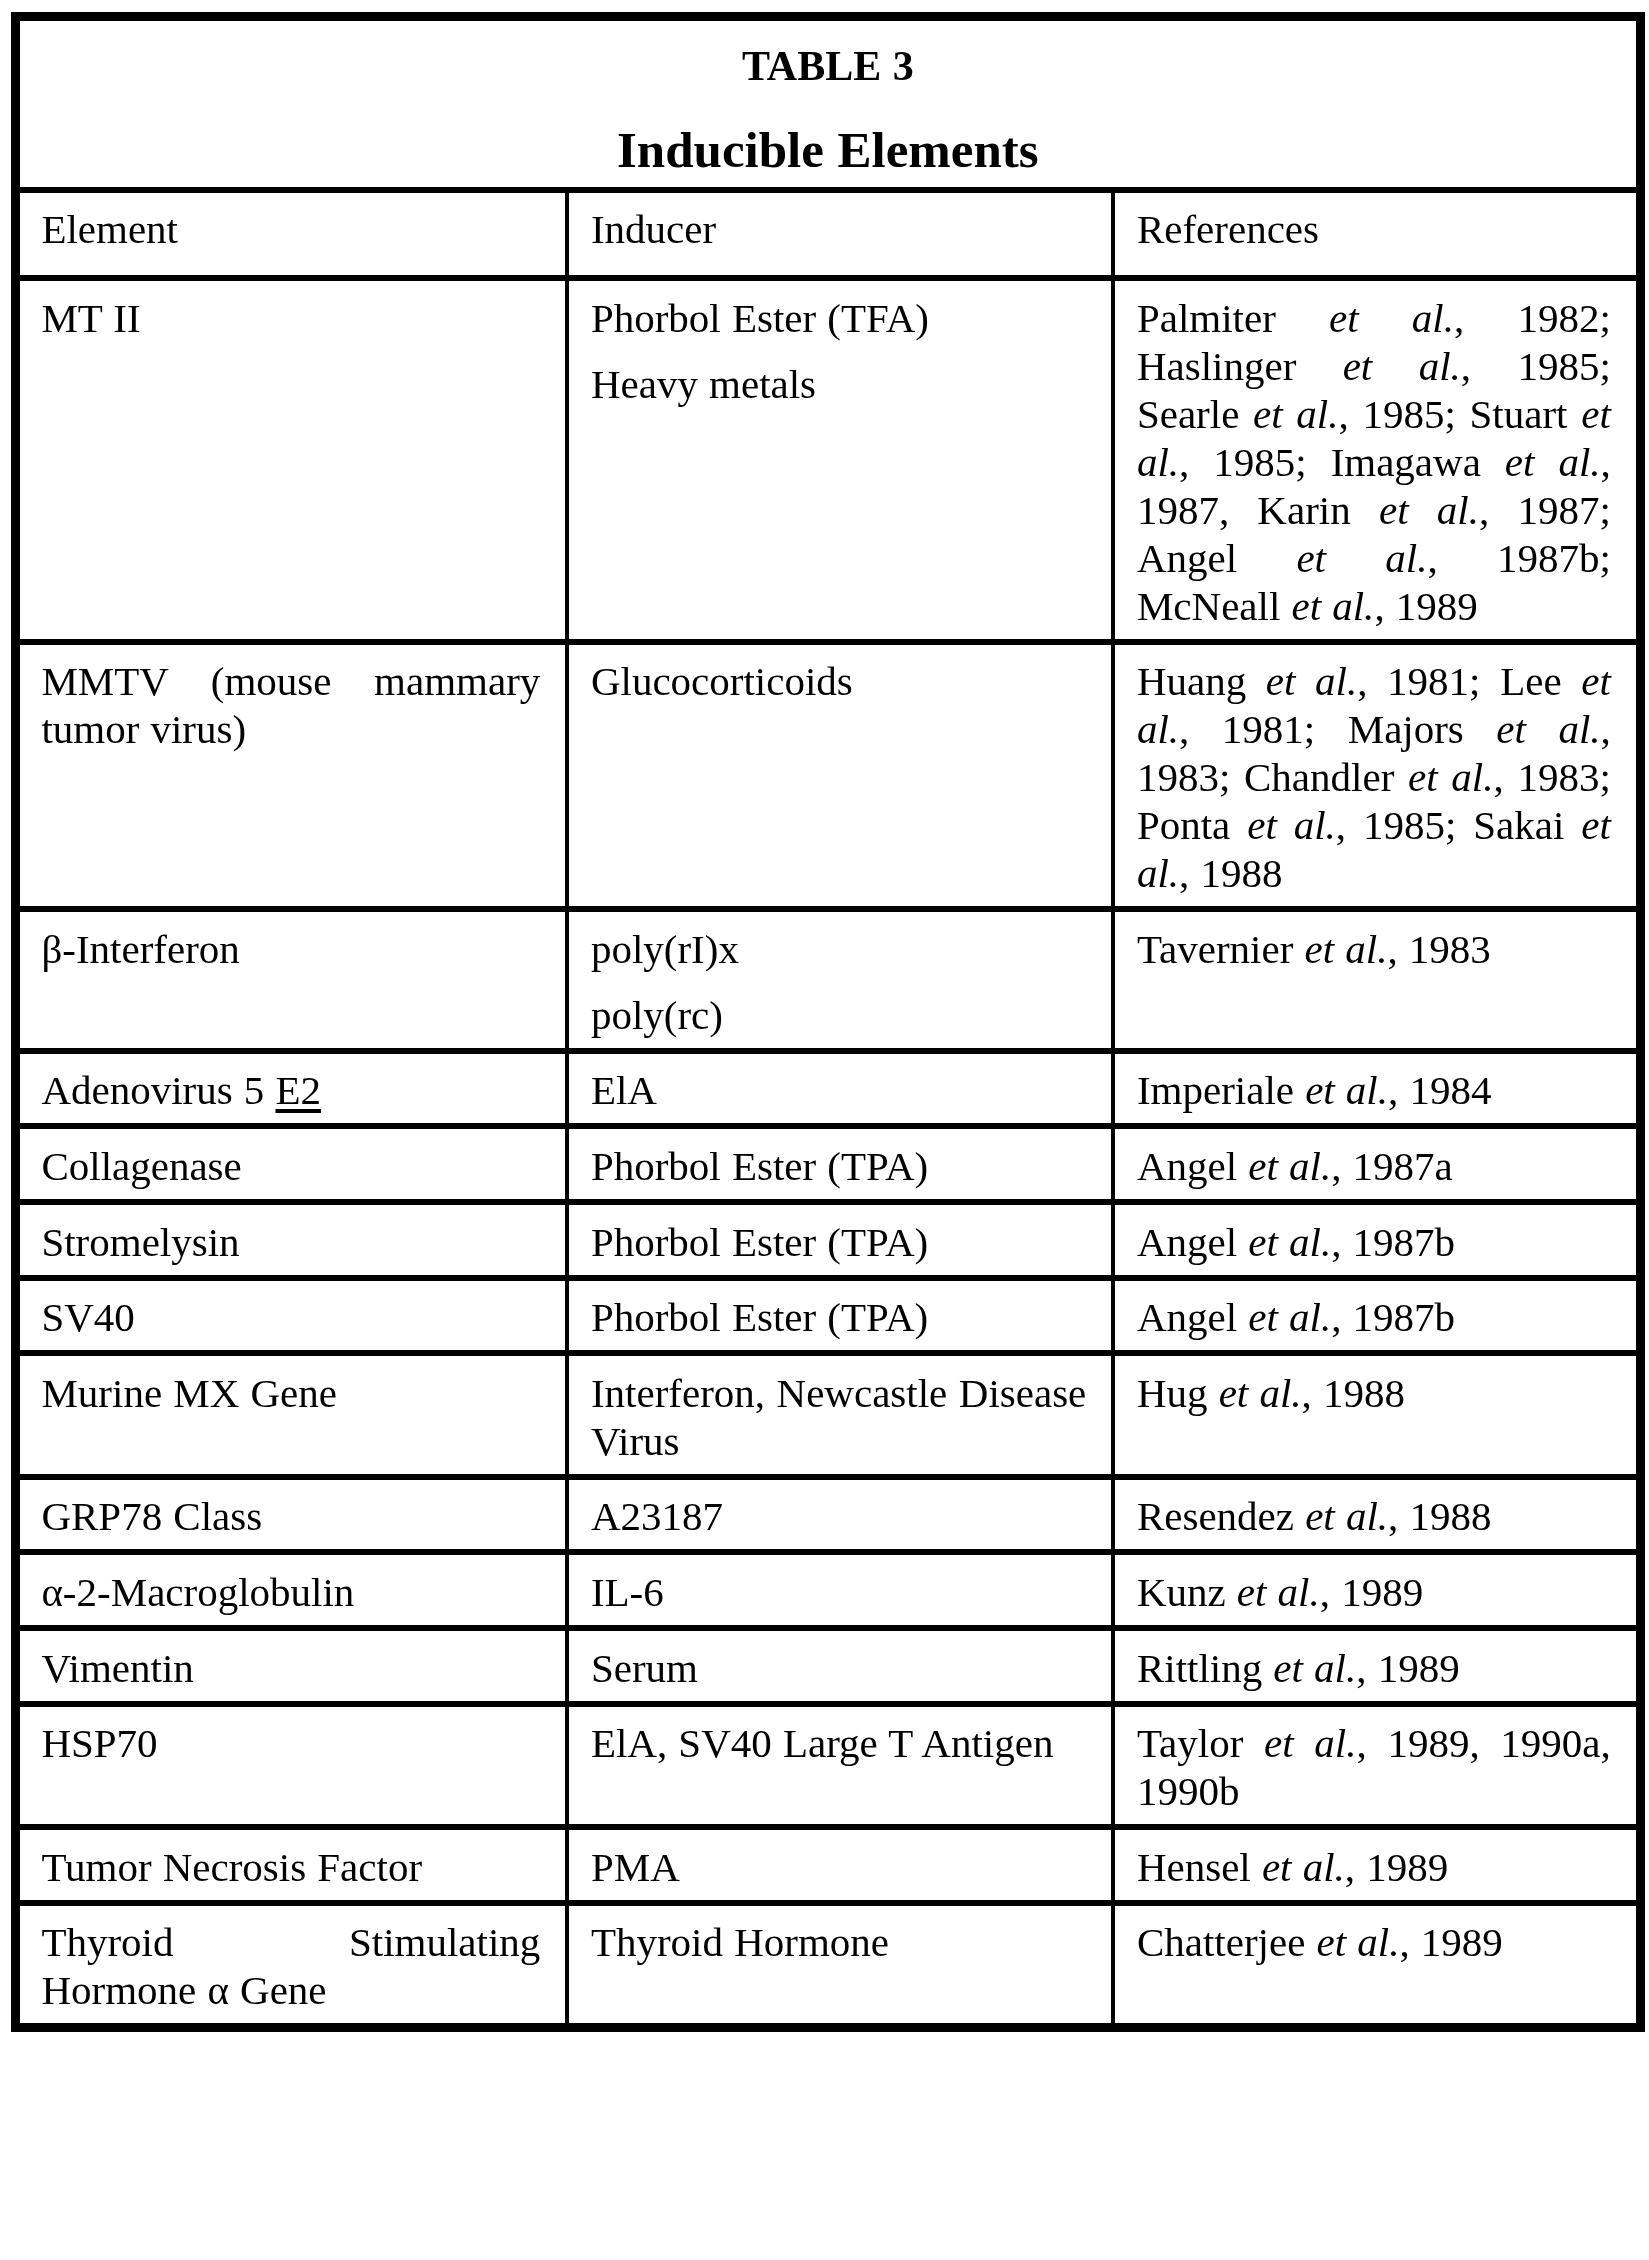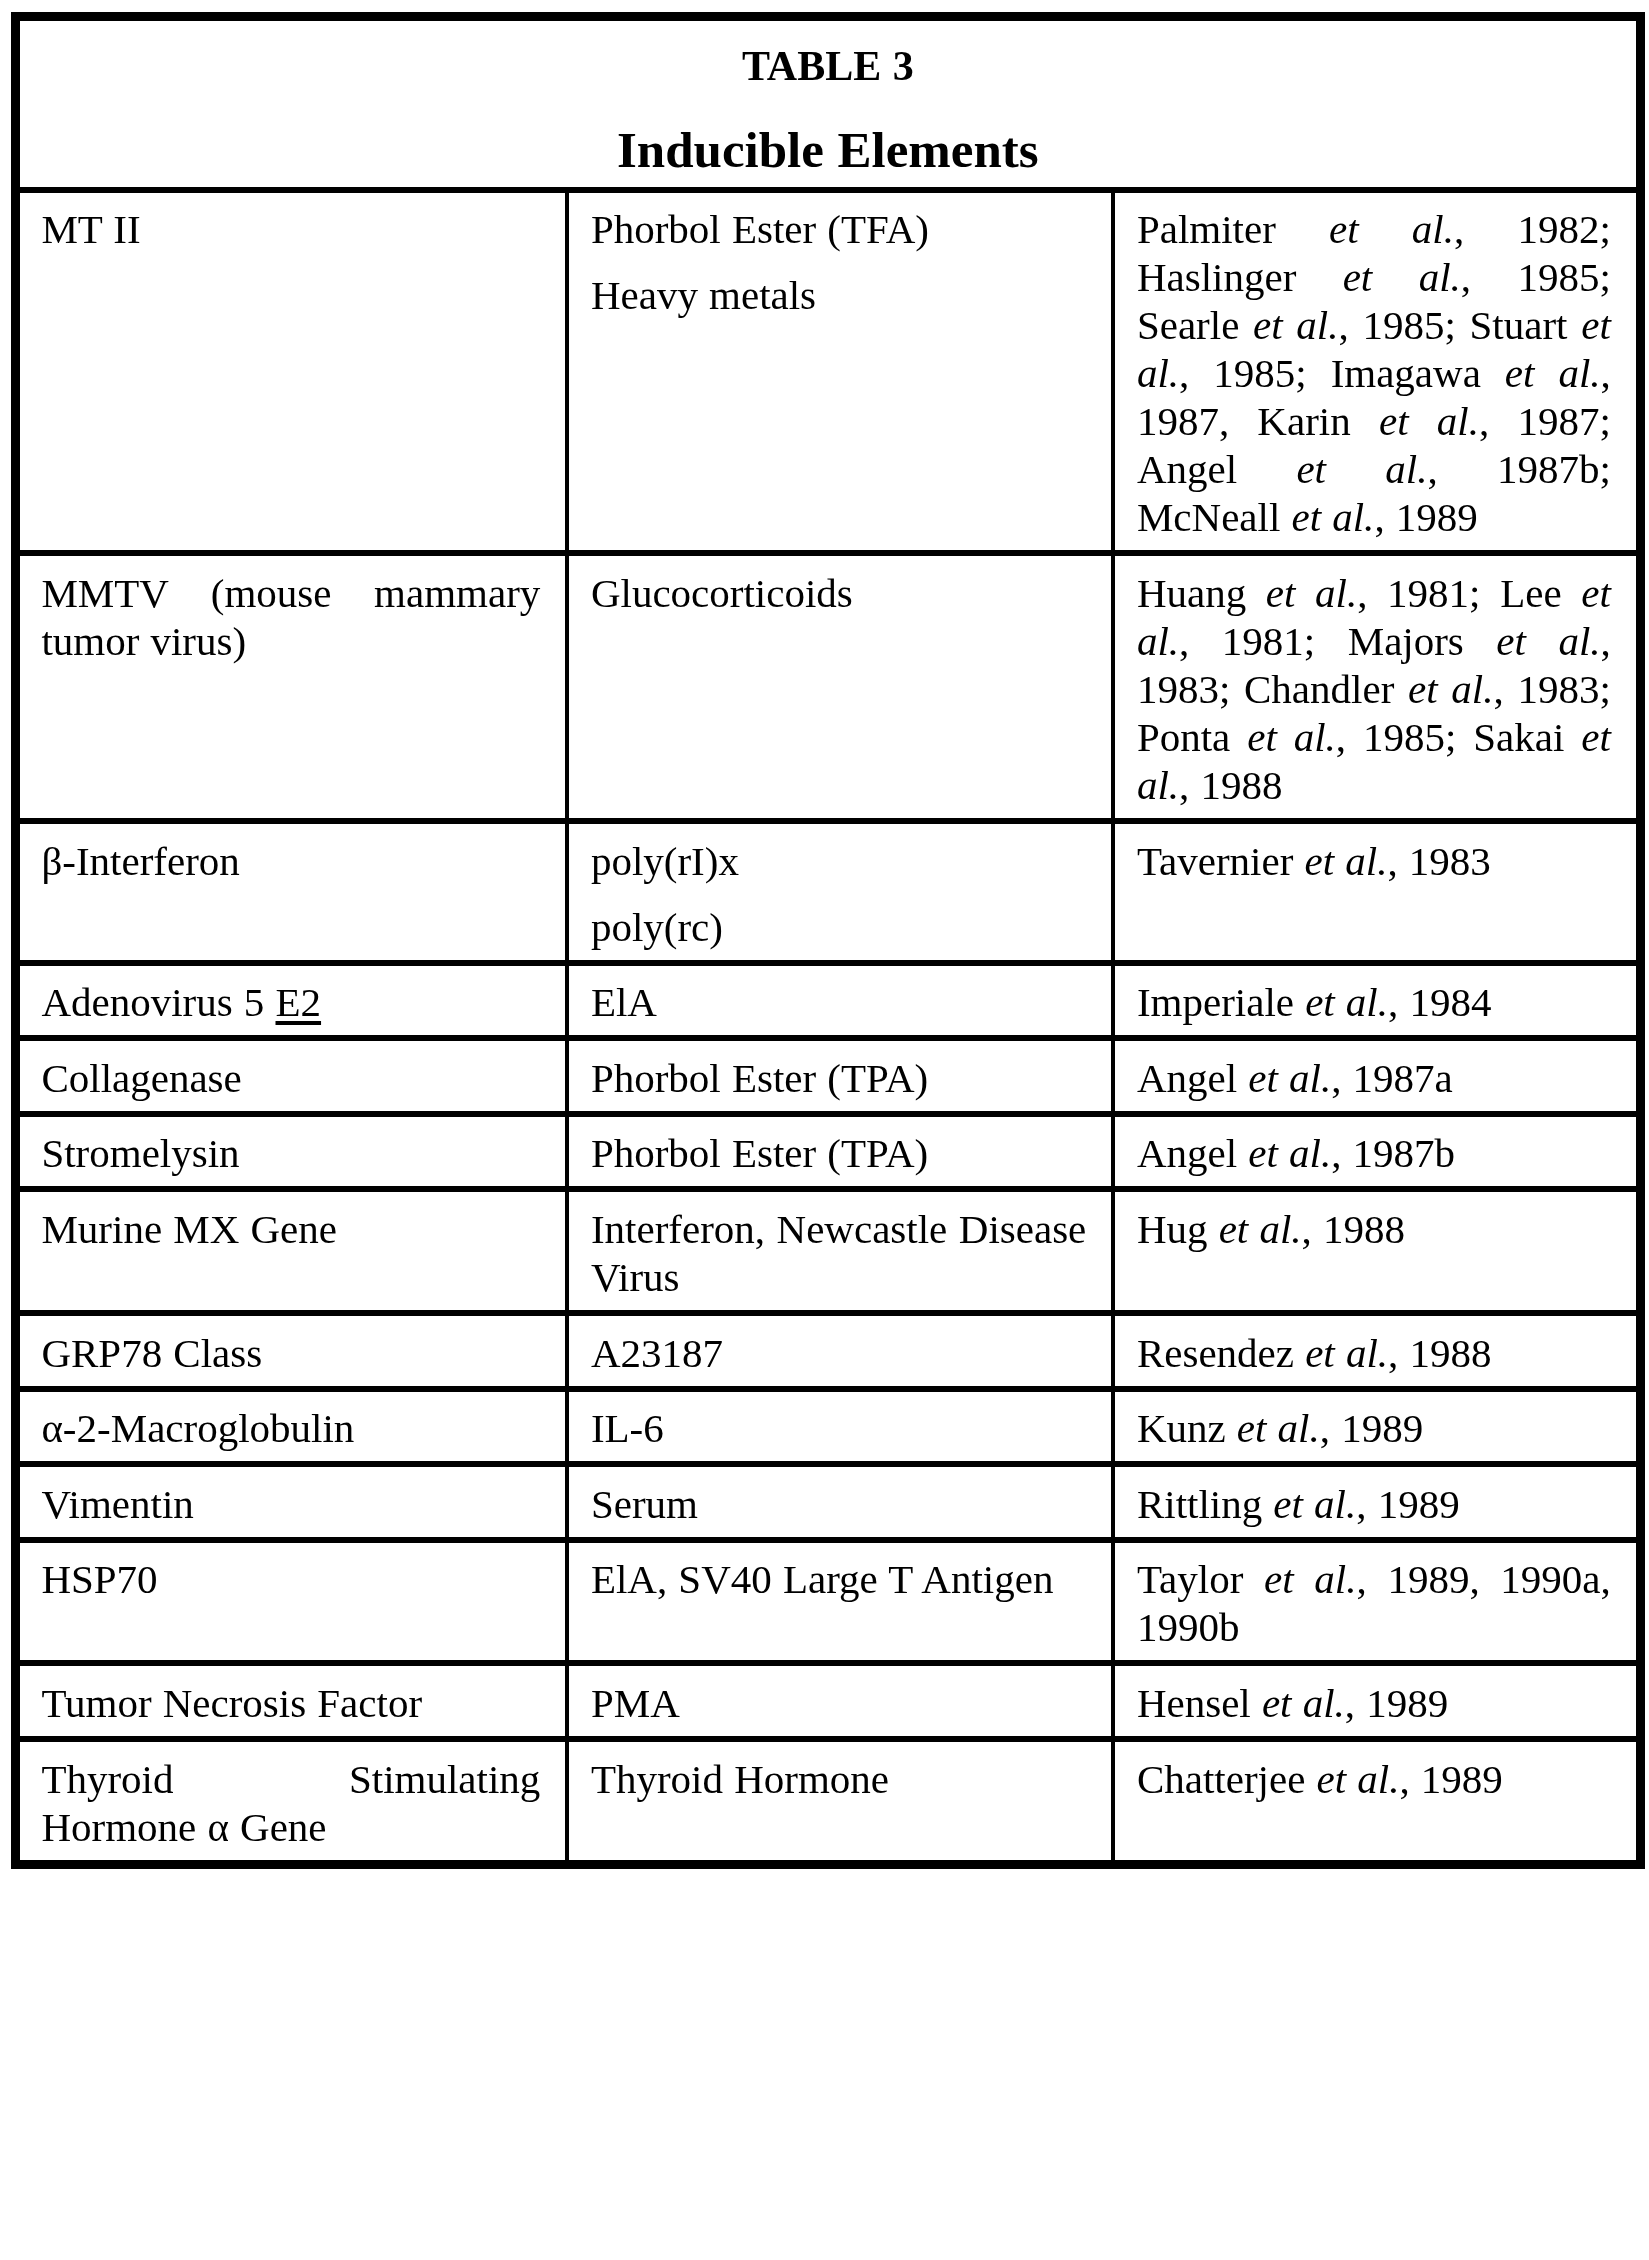--- a/index.html
+++ b/index.html
@@ -75,20 +75,25 @@
       </colgroup>
 
     <tbody>
         <tr>
       <td class="title-cell" colspan="3">
         <div class="title-line">TABLE 3</div>
         <div class="subtitle-line">Inducible Elements</div>
       </td>
     </tr>
 
+    <tr>
+      <td class="hdr">Element</td>
+      <td class="hdr">Inducer</td>
+      <td class="hdr">References</td>
+    </tr>
 
     <tr>
       <td>
             <div class="para">MT II</div>
           </td>
       <td>
         <div class="para">Phorbol Ester (TFA)</div>
         <div class="para">Heavy metals</div>
       </td>
       <td>
@@ -150,20 +155,31 @@
             <div class="para">Stromelysin</div>
           </td>
       <td>
             <div class="para">Phorbol Ester (TPA)</div>
           </td>
       <td>
             <div class="para">Angel <i>et al.</i>, 1987b</div>
           </td>
     </tr>
 
+    <tr>
+      <td>
+            <div class="para">SV40</div>
+          </td>
+      <td>
+            <div class="para">Phorbol Ester (TPA)</div>
+          </td>
+      <td>
+            <div class="para">Angel <i>et al.</i>, 1987b</div>
+          </td>
+    </tr>
 
     <tr>
       <td>
             <div class="para">Murine MX Gene</div>
           </td>
       <td>
             <div class="para">Interferon, Newcastle Disease Virus</div>
           </td>
       <td>
             <div class="para">Hug <i>et al.</i>, 1988</div>

